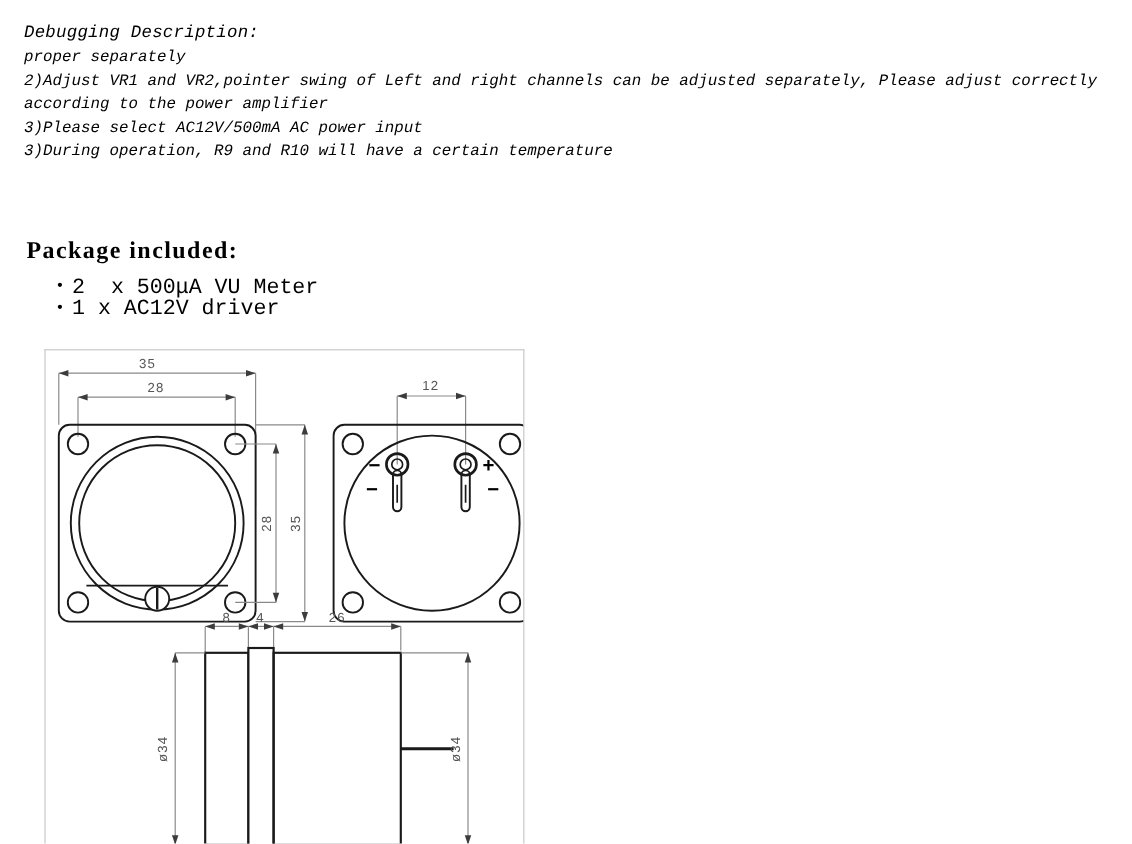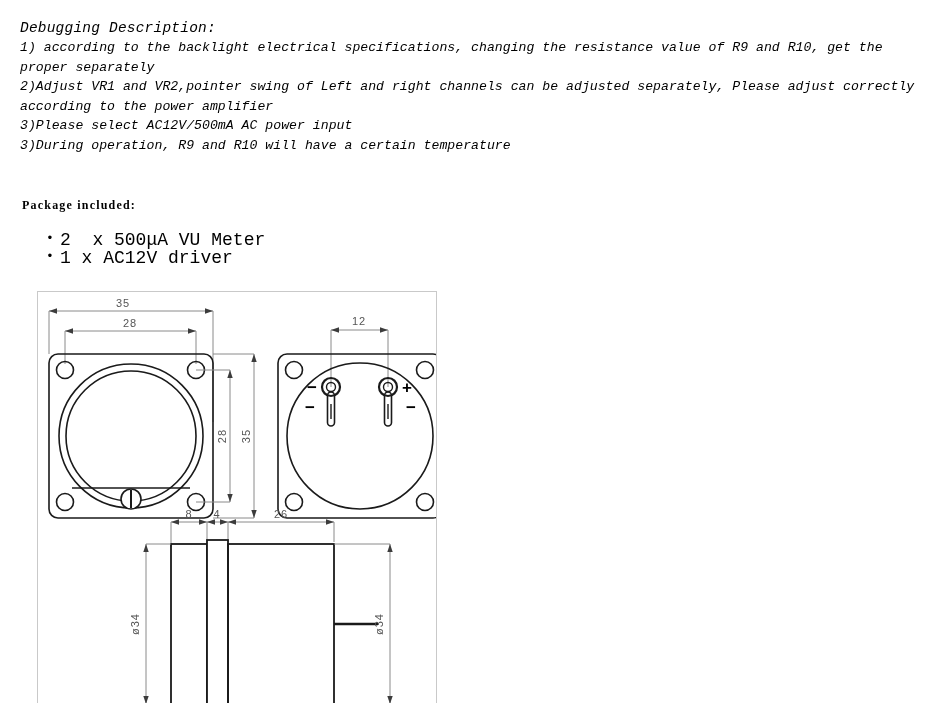--- a/index.html
+++ b/index.html
@@ -47,21 +47,21 @@
   .desc-line.nojust {
     text-align: left;
   }
   
   .pkg-title {
     position: absolute;
     left: 22px;
     top: 198px;
     font-family: "Liberation Serif", "DejaVu Serif", serif;
     font-weight: bold;
-    font-size: 12px;
+    font-size: 20px;
     letter-spacing: 1.2px;
   }
   .pkg-list {
     position: absolute;
     left: 22px;
     top: 231px;
     margin: 0;
     padding-left: 38px;
     list-style: none;
   }
@@ -108,21 +108,20 @@
     fill: #000000;
   }
 </style>
 </head>
 <body>
 
 <div class="page">
 
   <div class="desc-block">
     <div class="desc-title">Debugging Description:</div>
-    <div class="desc-line">1) according to the backlight electrical specifications, changing the resistance value of R9 and R10, get the</div>
     <div class="desc-line nojust">proper separately</div>
     <div class="desc-line">2)Adjust VR1 and VR2,pointer swing of Left and right channels can be adjusted separately, Please adjust correctly</div>
     <div class="desc-line nojust">according to the power amplifier</div>
     <div class="desc-line nojust">3)Please select AC12V/500mA AC power input</div>
     <div class="desc-line nojust">3)During operation, R9 and R10 will have a certain temperature</div>
   </div>
 
   <div class="pkg-title">Package included:</div>
   <ul class="pkg-list">
     <li>2  x 500μA VU Meter</li>

